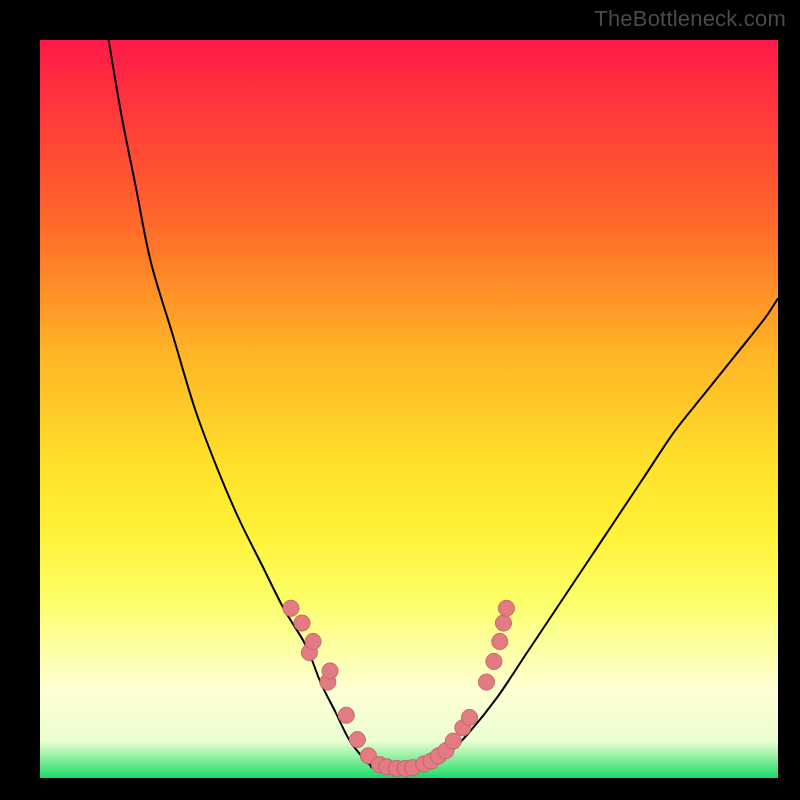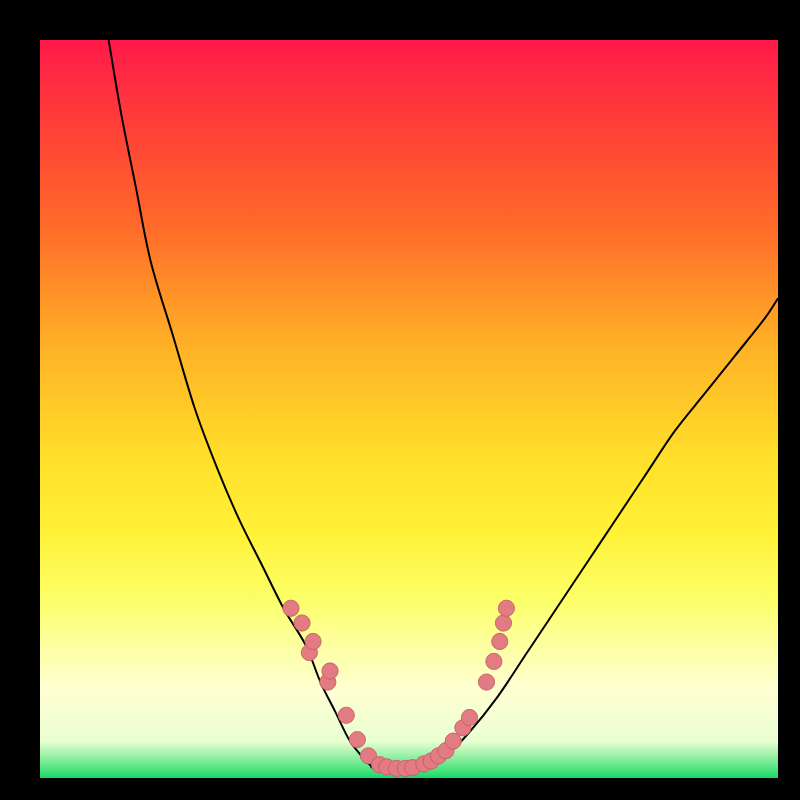--- a/index.html
+++ b/index.html
@@ -56,20 +56,21 @@
     top: 0;
     width: 738px;
     height: 738px;
     overflow: visible;
   }
 </style>
 </head>
 <body>
 
 <div class="frame">
+  <div class="watermark">TheBottleneck.com</div>
 
   <div class="plot-area">
     <svg class="curve" viewBox="0 0 100 100" preserveAspectRatio="none">
       <g id="curve-group">
           <path d="M 9.3 0 C 9.583333333333334 1.6666666666666667, 10.383333333333333 6.666666666666666, 11 10 C 11.616666666666667 13.333333333333334, 12.333333333333334 16.666666666666668, 13 20 C 13.666666666666666 23.333333333333332, 14.166666666666666 26.666666666666668, 15 30 C 15.833333333333334 33.333333333333336, 17 36.666666666666664, 18 40 C 19 43.333333333333336, 20 47, 21 50 C 22 53, 23 55.5, 24 58 C 25 60.5, 26 62.833333333333336, 27 65 C 28 67.16666666666667, 29 69, 30 71 C 31 73, 32 75.16666666666667, 33 77 C 34 78.83333333333333, 35.166666666666664 80.33333333333333, 36 82 C 36.833333333333336 83.66666666666667, 37.333333333333336 85.5, 38 87 C 38.666666666666664 88.5, 39.333333333333336 89.66666666666667, 40 91 C 40.666666666666664 92.33333333333333, 41.333333333333336 93.91666666666667, 42 95 C 42.666666666666664 96.08333333333333, 43.5 96.91666666666667, 44 97.5 C 44.5 98.08333333333333, 44.833333333333336 98.33333333333333, 45 98.5 C 45.166666666666664 98.66666666666667, 44.666666666666664 98.45, 45 98.5 C 45.333333333333336 98.55, 46.333333333333336 98.73333333333333, 47 98.8 C 47.666666666666664 98.86666666666666, 48.333333333333336 98.9, 49 98.9 C 49.666666666666664 98.9, 50.333333333333336 98.86666666666666, 51 98.8 C 51.666666666666664 98.73333333333333, 52.666666666666664 98.55, 53 98.5 C 53.333333333333336 98.45, 52.666666666666664 98.75, 53 98.5 C 53.333333333333336 98.25, 54.166666666666664 97.75, 55 97 C 55.833333333333336 96.25, 56.833333333333336 95.33333333333333, 58 94 C 59.166666666666664 92.66666666666667, 60.666666666666664 90.83333333333333, 62 89 C 63.333333333333336 87.16666666666667, 64.66666666666667 85, 66 83 C 67.33333333333333 81, 68.66666666666667 79, 70 77 C 71.33333333333333 75, 72.66666666666667 73, 74 71 C 75.33333333333333 69, 76.66666666666667 67, 78 65 C 79.33333333333333 63, 80.66666666666667 61, 82 59 C 83.33333333333333 57, 84.66666666666667 54.833333333333336, 86 53 C 87.33333333333333 51.166666666666664, 88.66666666666667 49.666666666666664, 90 48 C 91.33333333333333 46.333333333333336, 92.66666666666667 44.66666666666667, 94 43.00000000000001 C 95.33333333333333 41.33333333333334, 97 39.333333333333336, 98 38 C 99 36.666666666666664, 99.66666666666667 35.5, 100 35" fill="none" stroke="#000000" stroke-width="2" vector-effect="non-scaling-stroke"></path>
         </g>
       <g id="marker-group">
           <circle cx="34" cy="77" r="1.1" fill="#e37b83" stroke="#c45d66" stroke-width="0.12"></circle>
           <circle cx="35.5" cy="79" r="1.1" fill="#e37b83" stroke="#c45d66" stroke-width="0.12"></circle>
           <circle cx="36.5" cy="83" r="1.1" fill="#e37b83" stroke="#c45d66" stroke-width="0.12"></circle>

